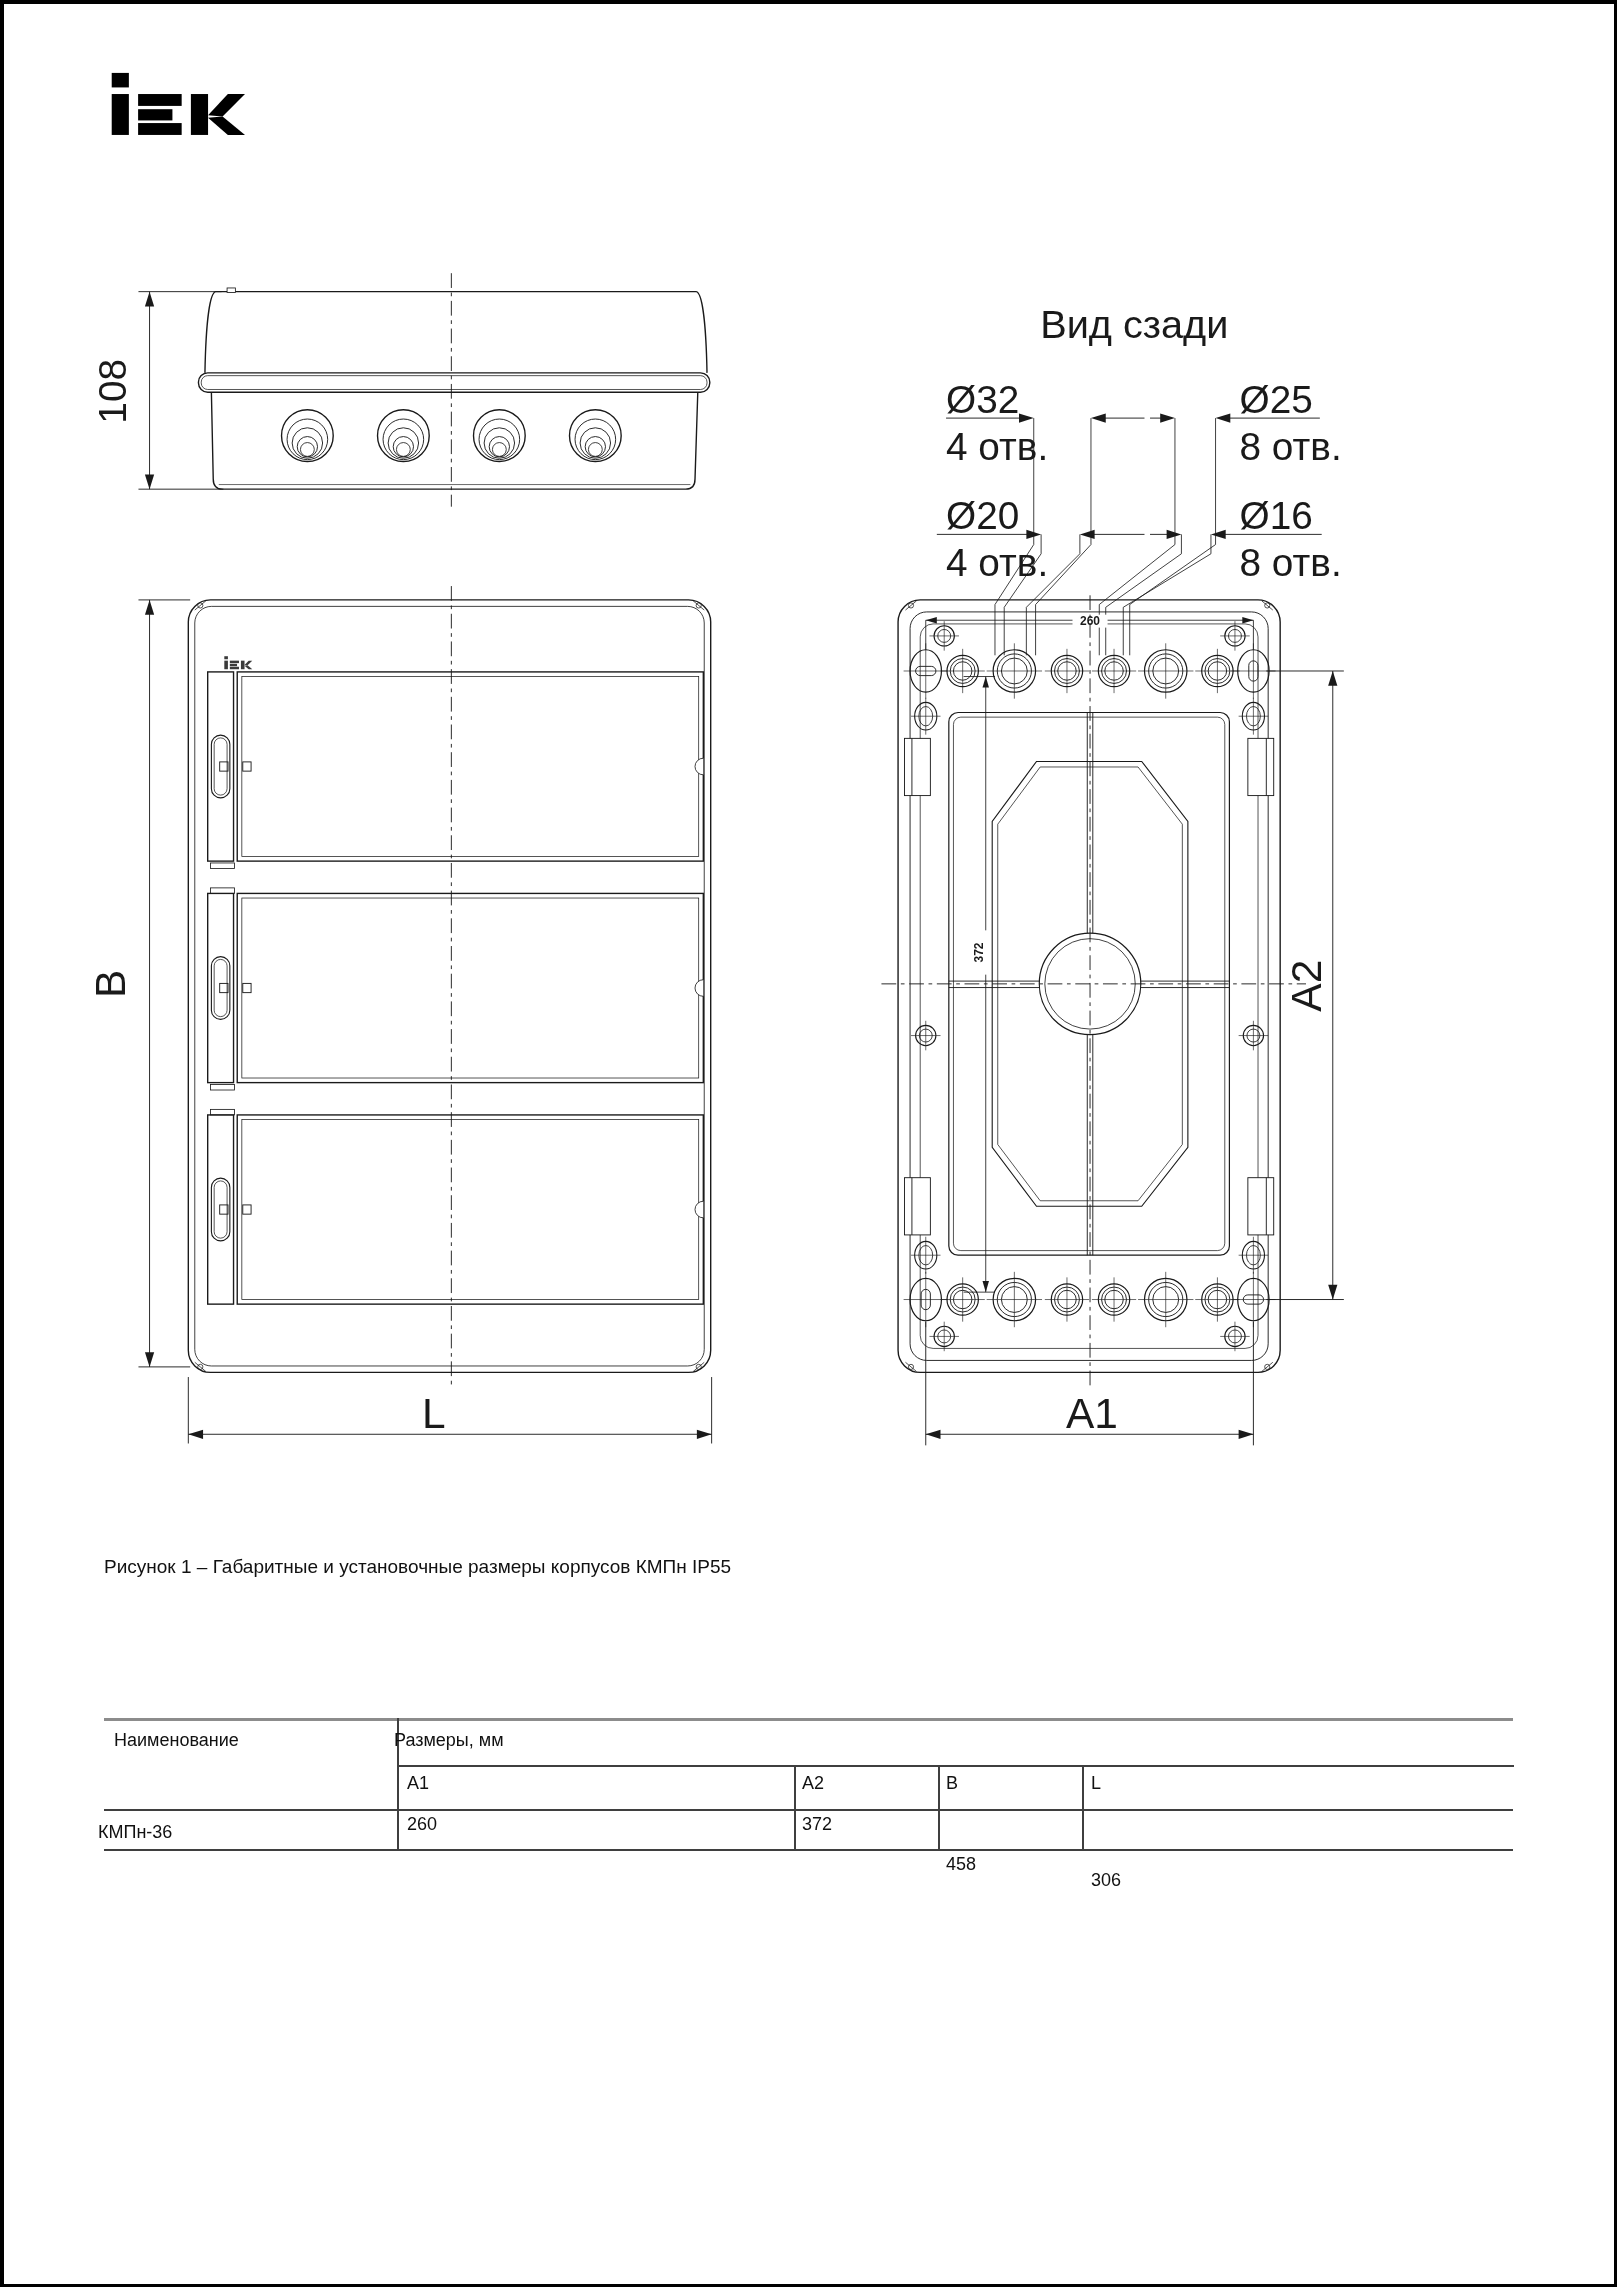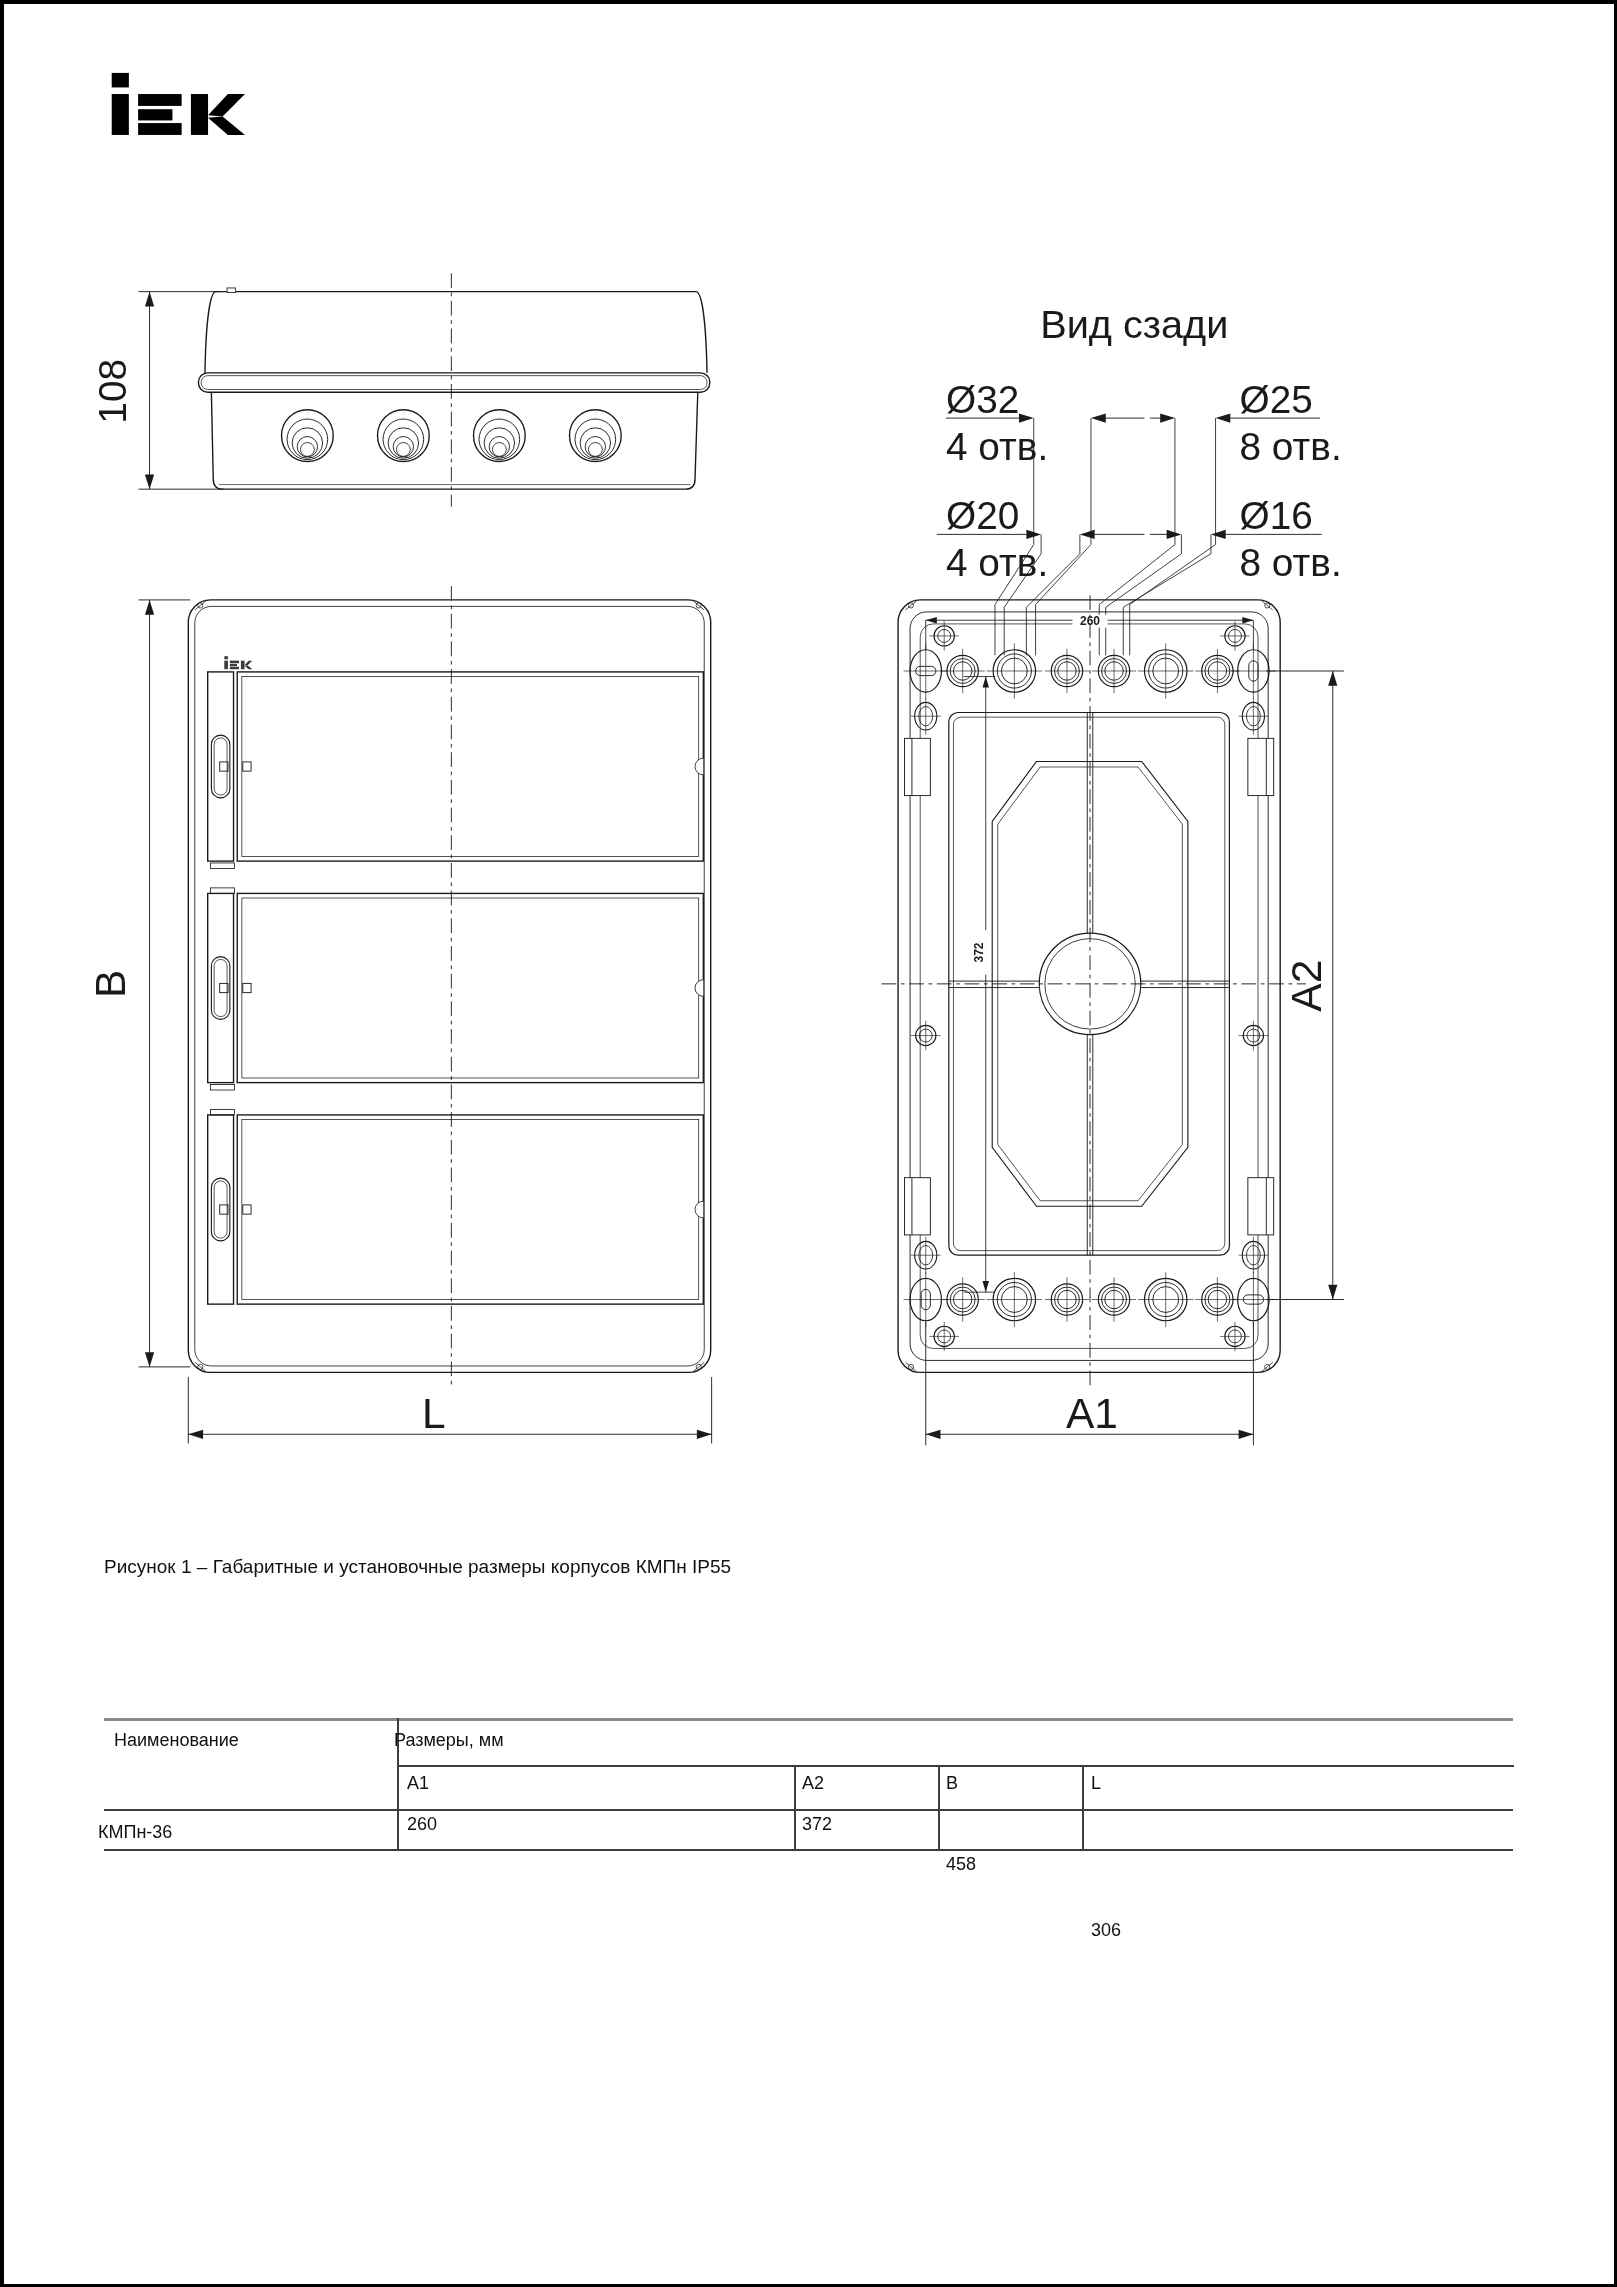--- a/index.html
+++ b/index.html
@@ -338,15 +338,15 @@
   <span class="cell" style="left:114px;top:1730px;">Наименование</span>
   <span class="cell" style="left:394px;top:1730px;">Размеры, мм</span>
   <span class="cell" style="left:407px;top:1773px;">A1</span>
   <span class="cell" style="left:802px;top:1773px;">A2</span>
   <span class="cell" style="left:946px;top:1773px;">B</span>
   <span class="cell" style="left:1091px;top:1773px;">L</span>
   <span class="cell" style="left:98px;top:1814px;margin-top:8px;">КМПн-36</span>
   <span class="cell" style="left:407px;top:1814px;">260</span>
   <span class="cell" style="left:802px;top:1814px;">372</span>
   <span class="cell" style="left:946px;top:1854px;">458</span>
-  <span class="cell" style="left:1091px;top:1920px;">306</span>
+  <span class="cell" style="left:1091px;top:1870px;">306</span>
 </div>
 
 
 </body></html>

